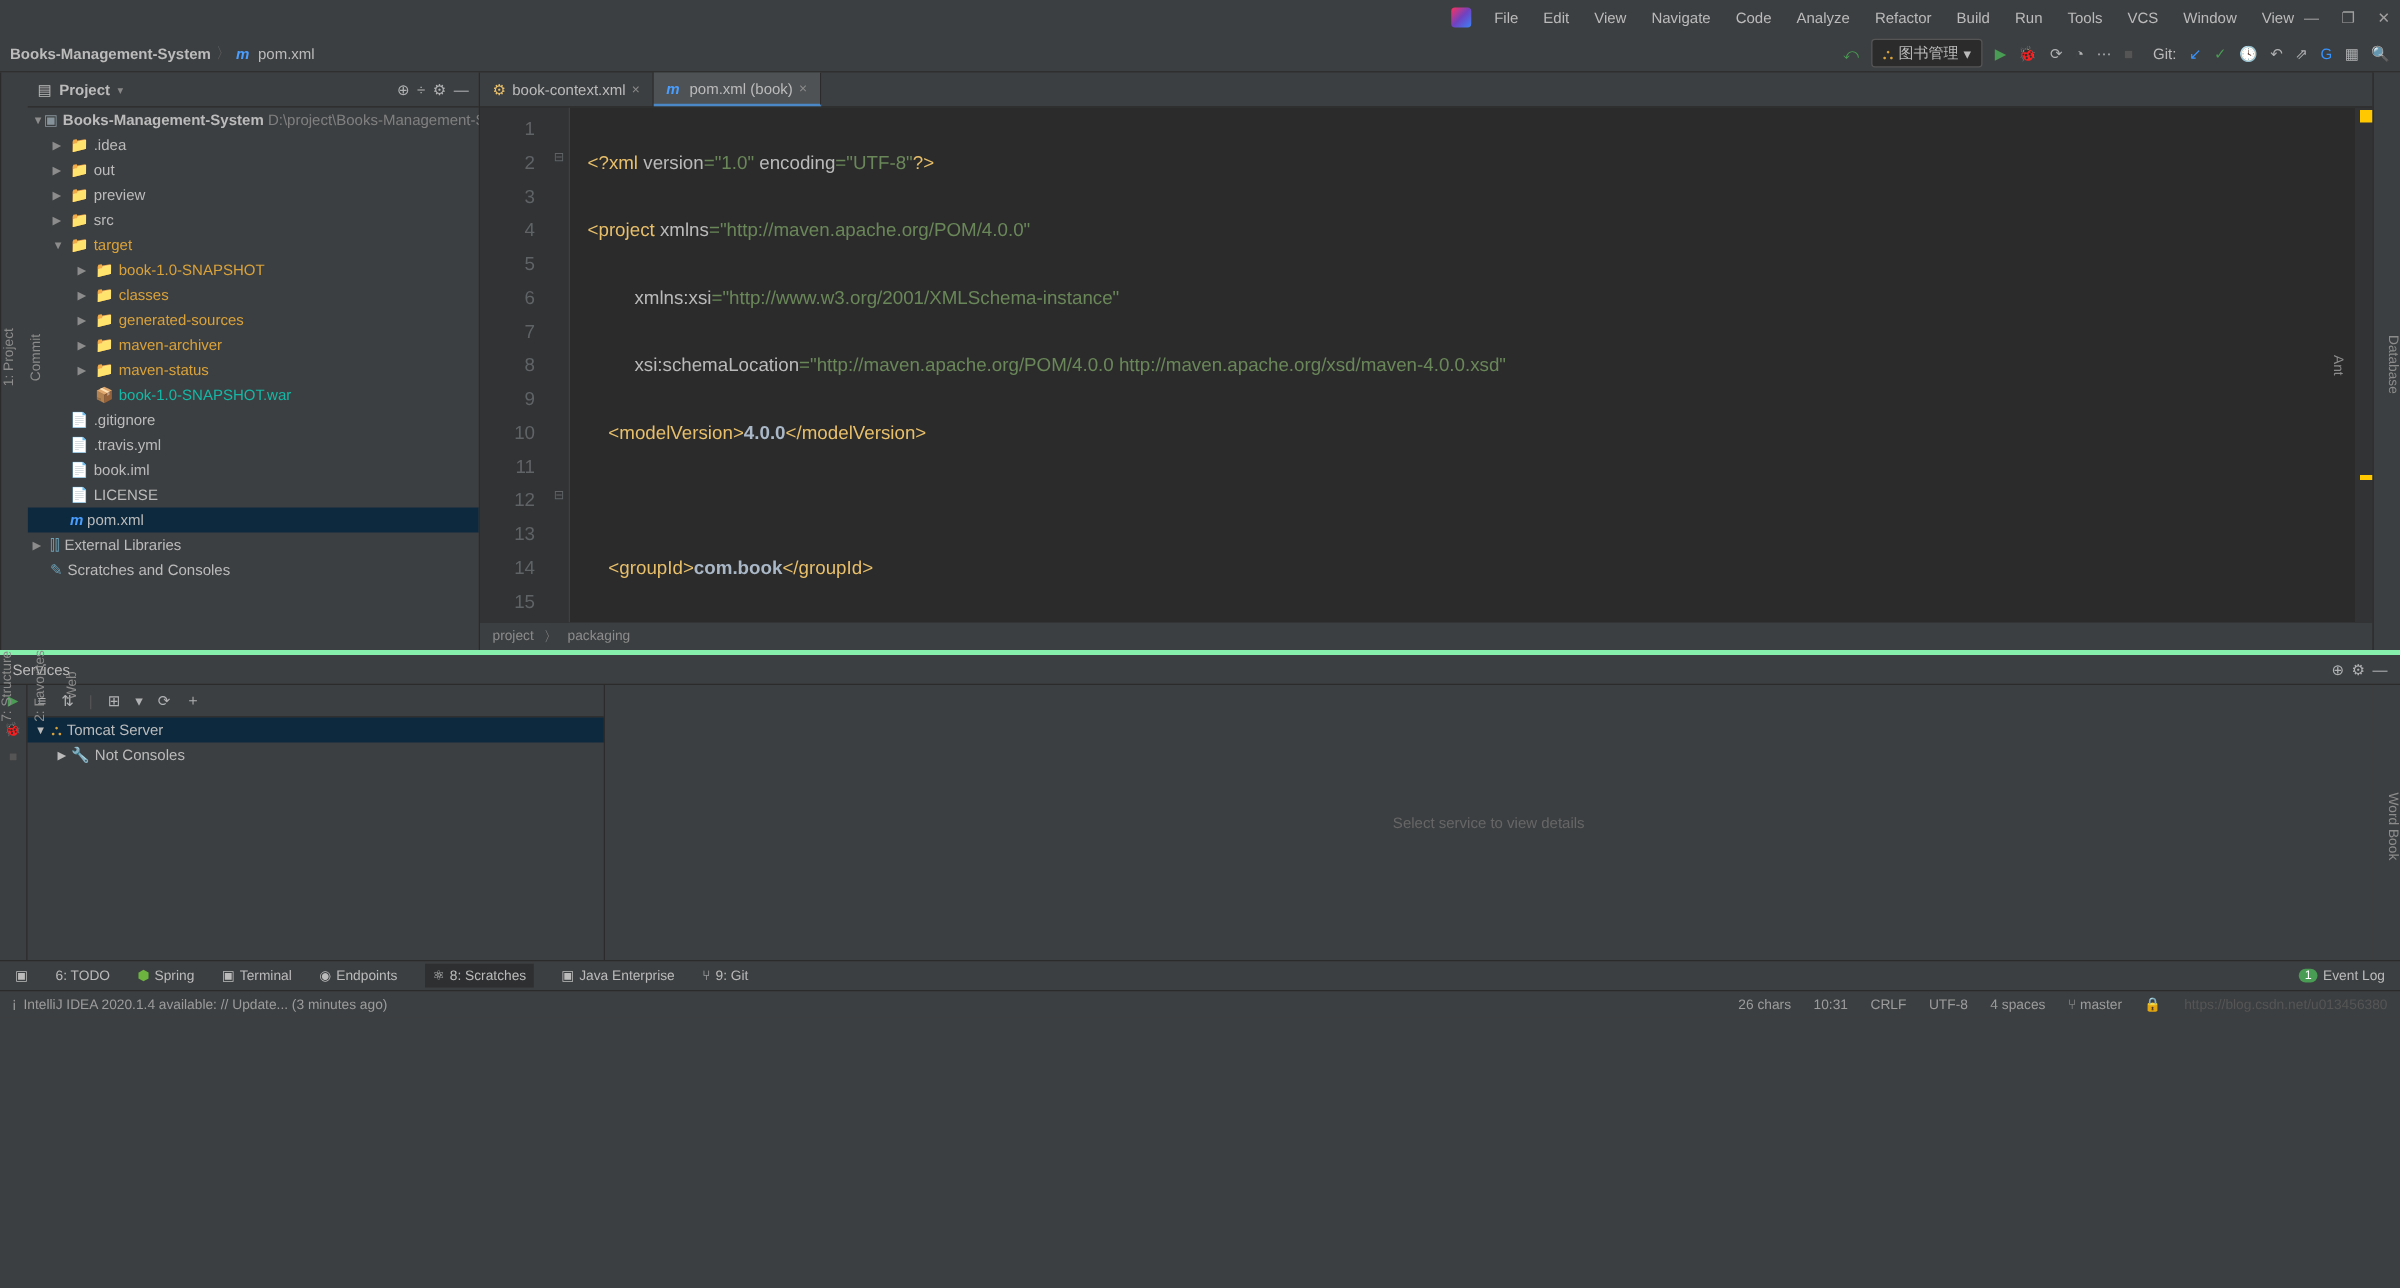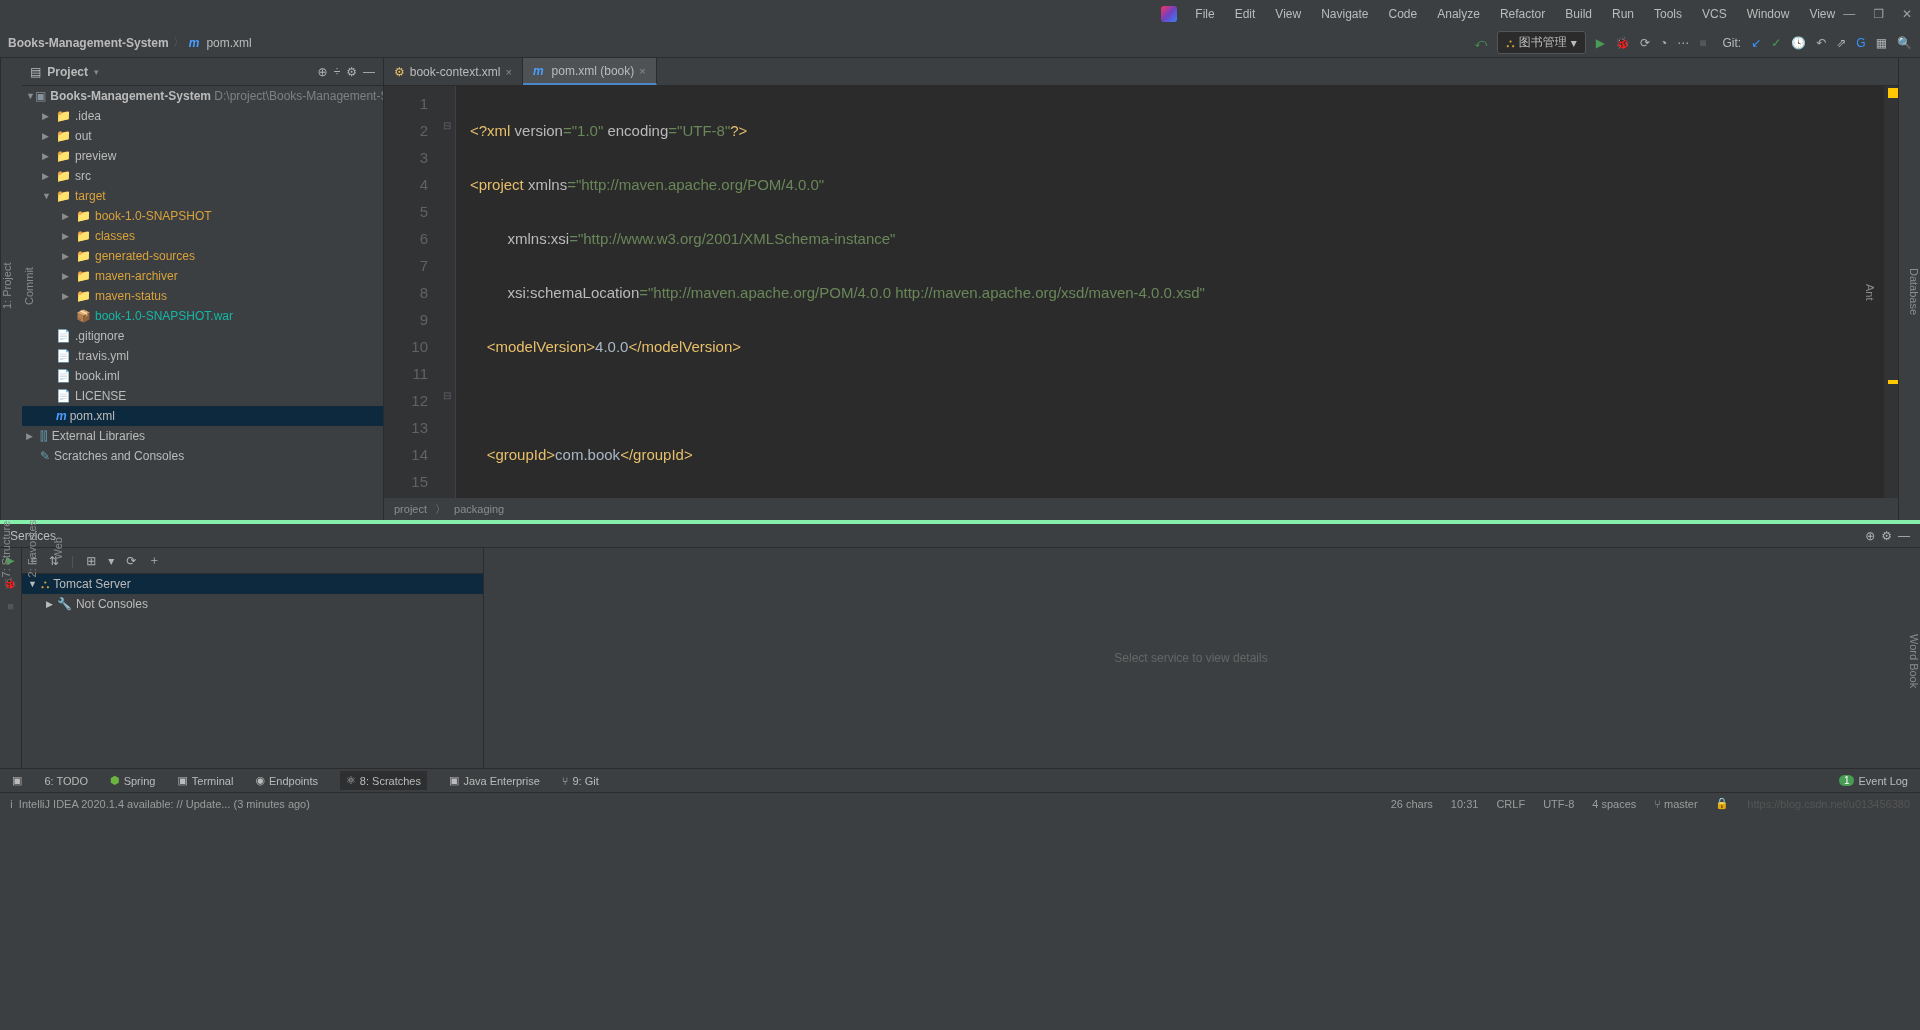--- a/index.html
+++ b/index.html
@@ -55,21 +55,21 @@
   .mark-yellow { position:absolute; right:0; width:10px; height:10px; background:#ffc800; top:2px;}
   .mark-amber { position:absolute; right:0; width:10px; height:4px; background:#ffc800; top:294px;}
   .gutter { width: 56px; background: #313335; color: #606366; text-align: right; padding: 4px 12px 4px 4px; line-height: 27px; }
   .code { flex: 1; padding: 4px 0; line-height: 27px; color: #a9b7c6; white-space: pre; position: relative; }
   .code .line { padding-left: 14px; position: relative; }
   .fold-col { width: 16px; background:#313335; border-right:1px solid #404040; position:relative;}
   .fold-mark { position:absolute; left:3px; color:#606366; font-size:10px;}
   .tag { color: #e8bf6a; }
   .attr { color: #bababa; }
   .str { color: #6a8759; }
-  .txt { color: #a9b7c6; }
+  .txt { color: #a9b7c6; font-weight: bold; }
   .pi  { color: #e8bf6a; }
   .breadcrumb-editor { height: 22px; background: #3c3f41; color: #8c8c8c; font-size: 11px; padding: 3px 10px; display:flex; gap:8px; align-items:center;}
   
   .services { height: 248px; border-top: 4px solid #86efac; display: flex; flex-direction: column; }
   .services-header { height: 24px; display: flex; align-items: center; padding: 0 10px; border-bottom: 1px solid #2b2b2b; gap:6px;}
   .services-body { flex: 1; display: flex; }
   .services-left { width: 462px; border-right: 1px solid #2b2b2b; display:flex; flex-direction:column;}
   .services-toolbar { height: 26px; display: flex; align-items: center; gap: 12px; padding: 0 8px; border-bottom:1px solid #2b2b2b;}
   .services-tree { flex:1; }
   .svc-row { display:flex; align-items:center; height:20px; padding-left:6px; gap:4px;}

